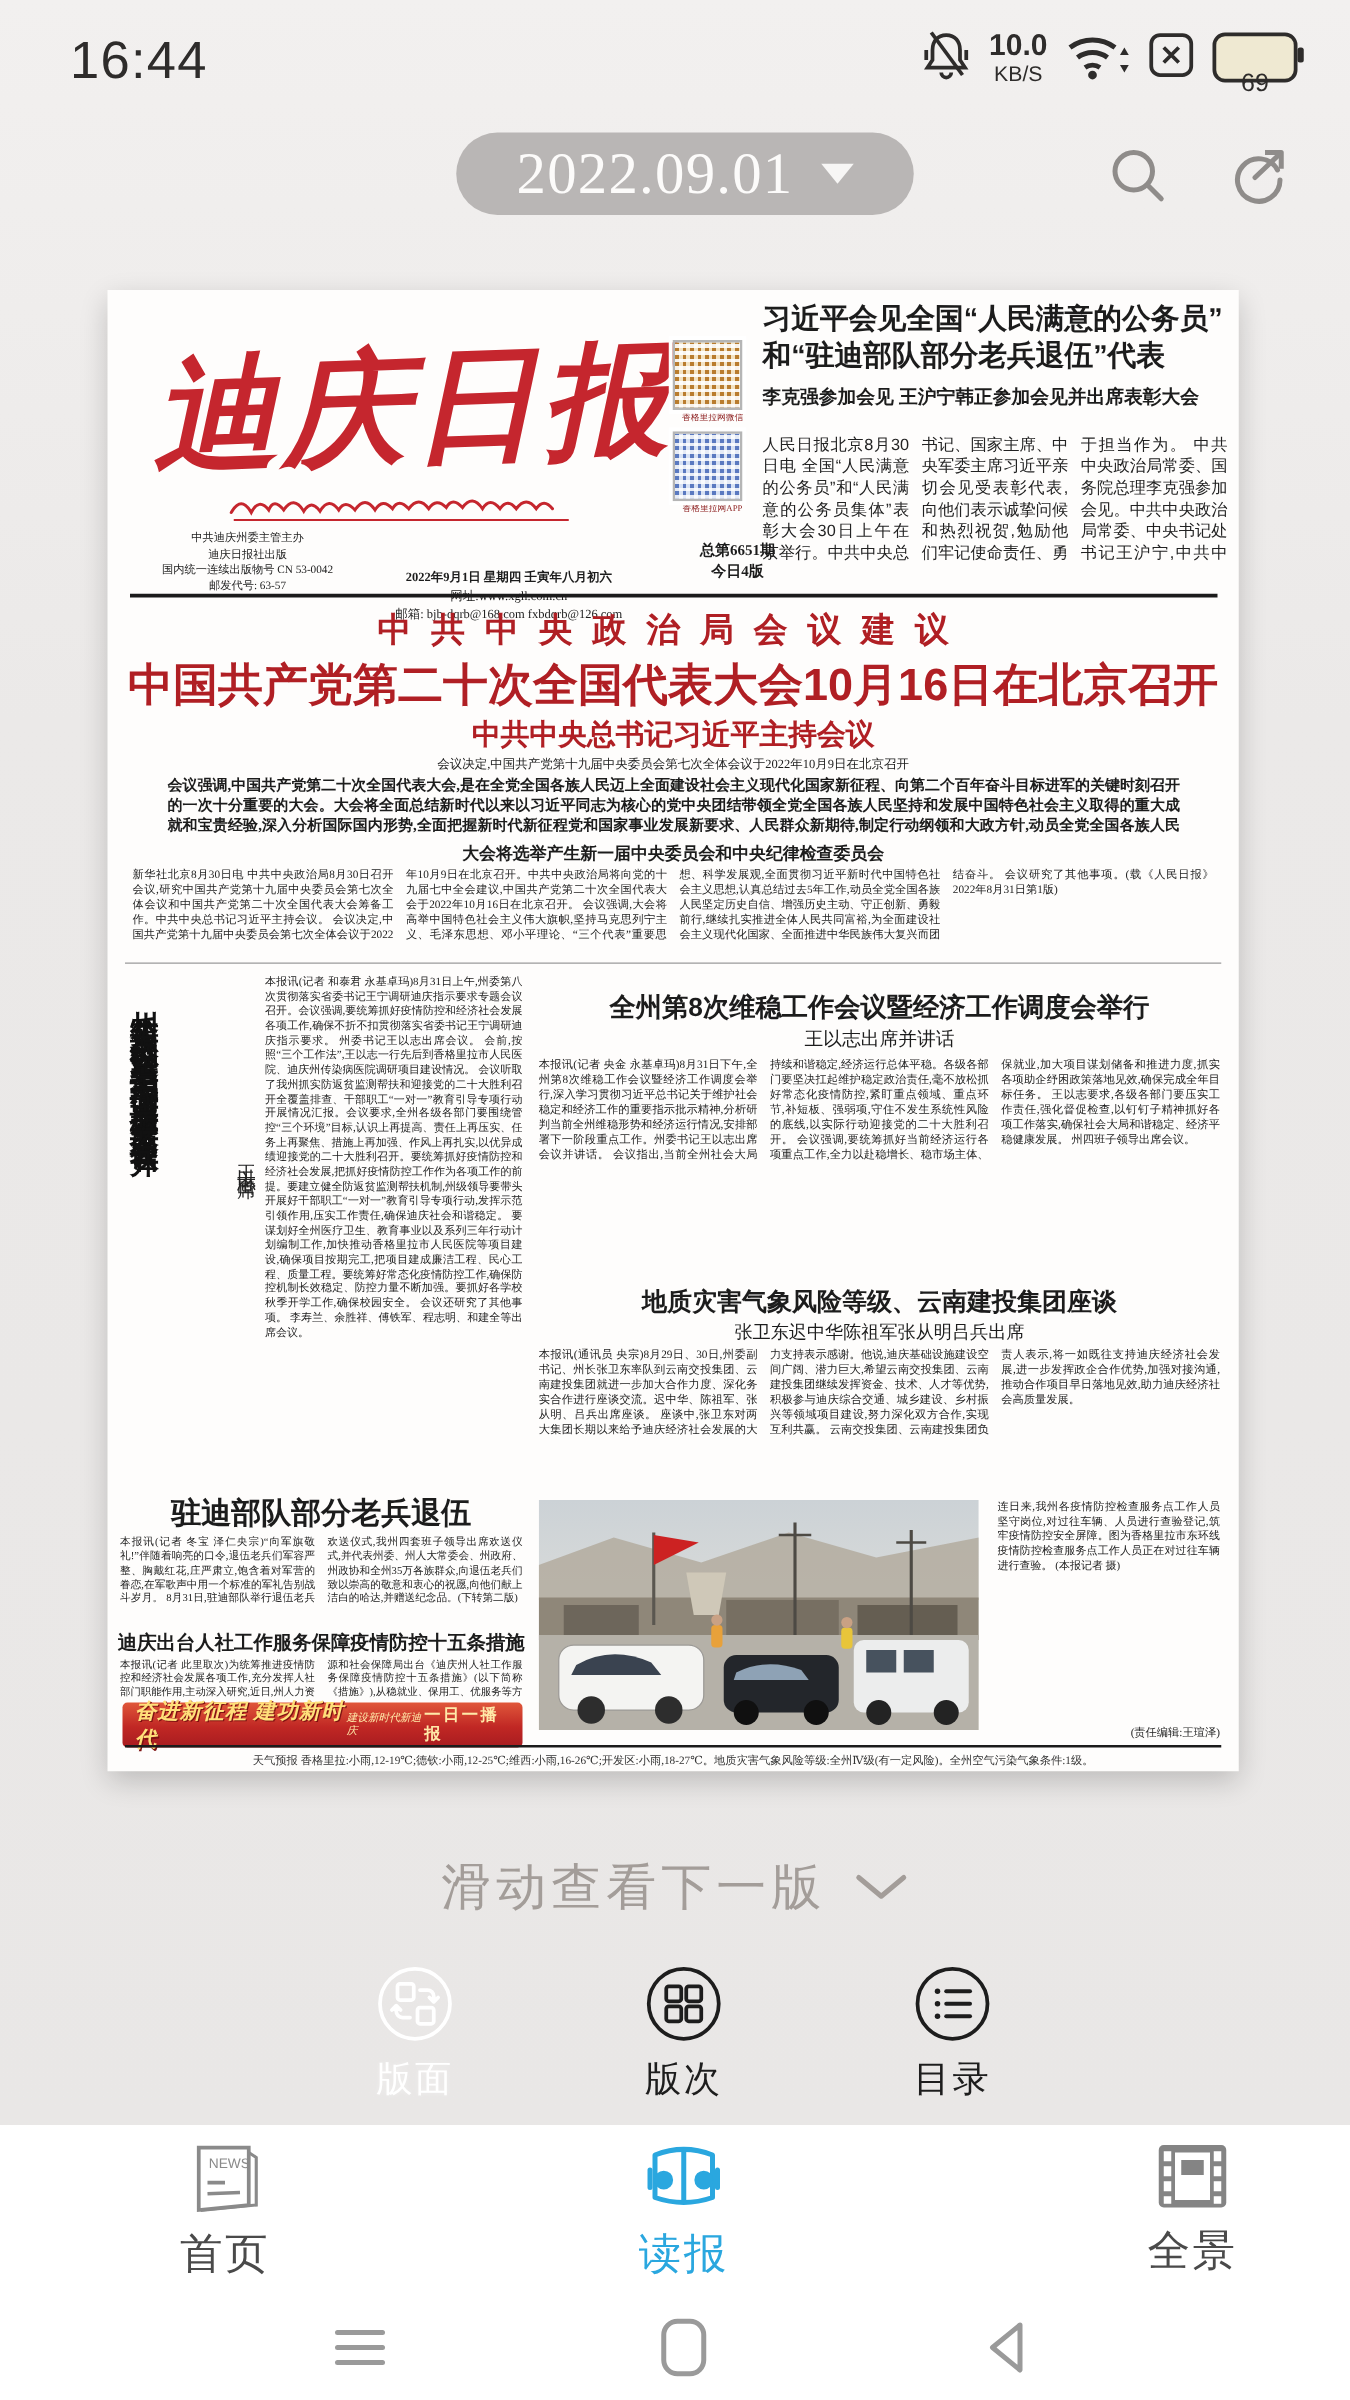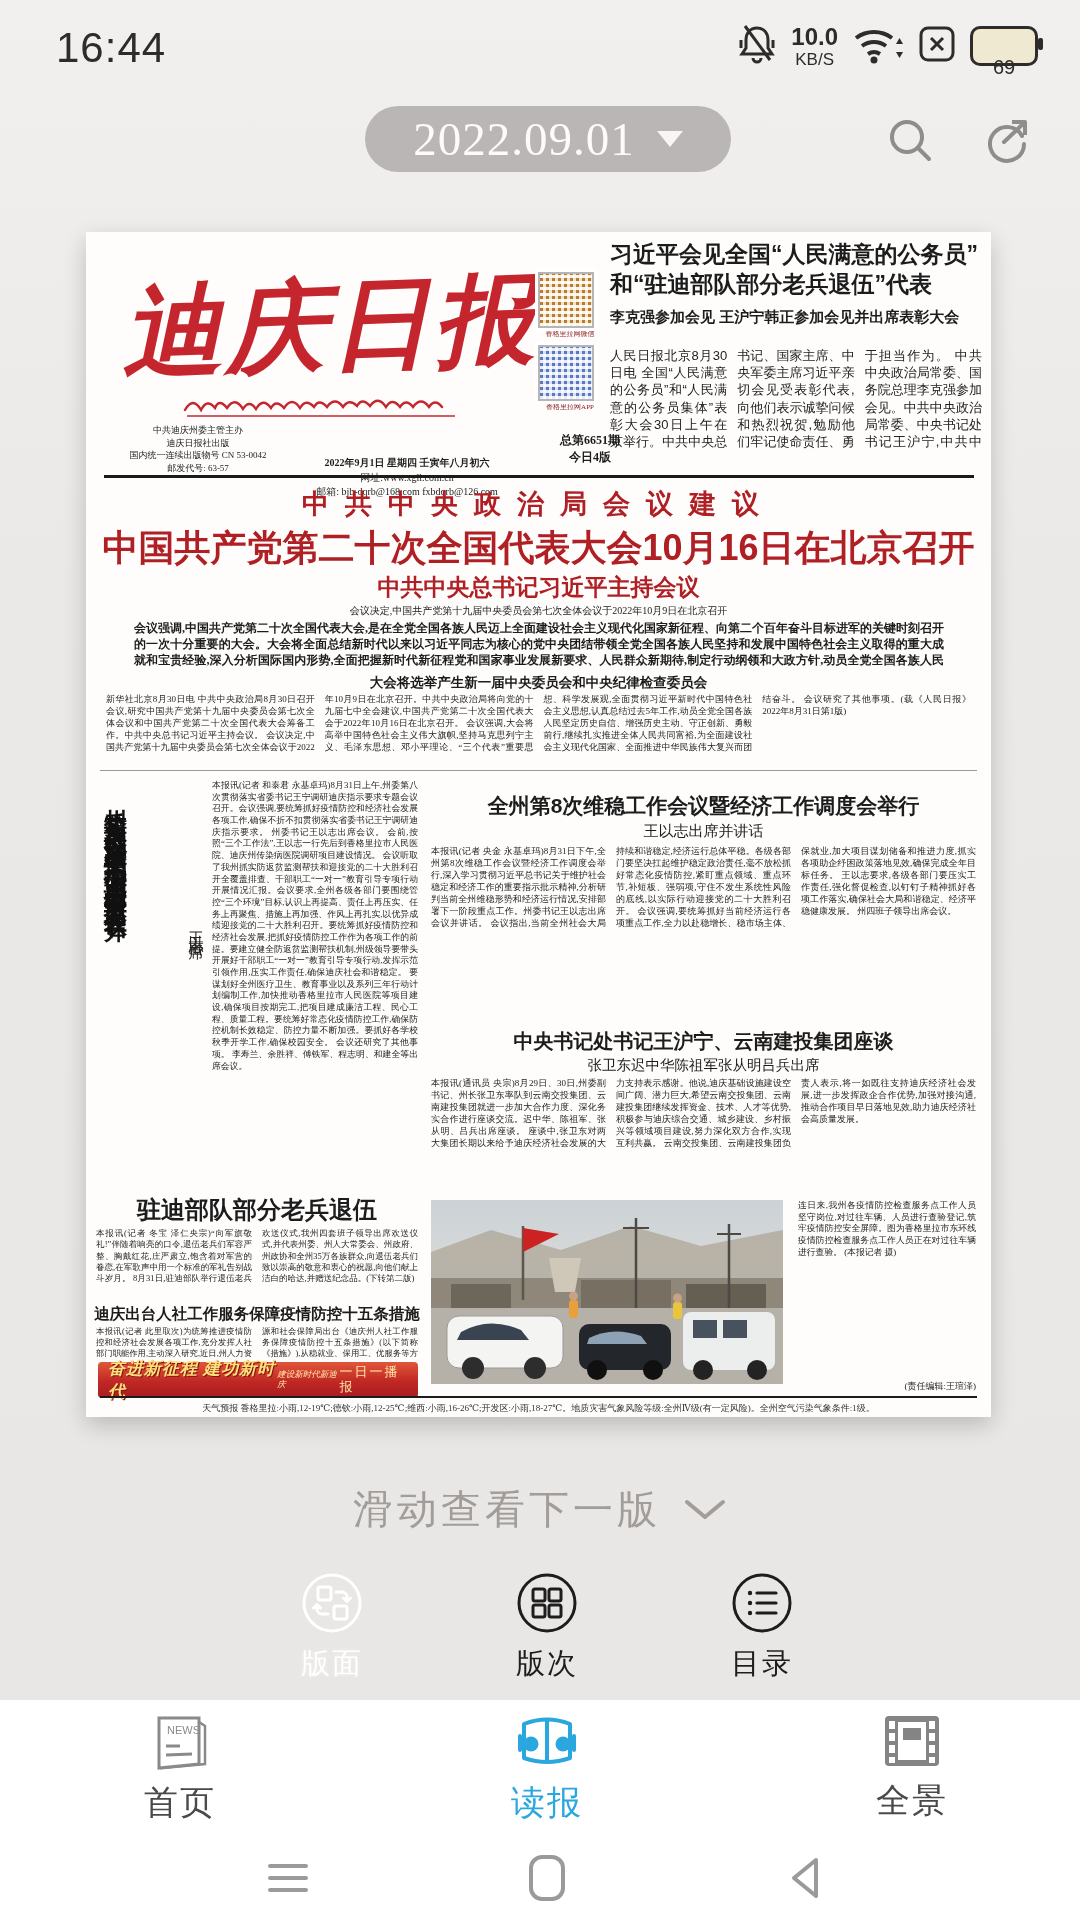--- a/index.html
+++ b/index.html
@@ -45,21 +45,21 @@
   .qr.blue{background:
       repeating-linear-gradient(0deg,rgba(255,255,255,.85) 0 3px,transparent 3px 6px),
       repeating-linear-gradient(90deg,#5a79c0 0 3px,#d8e2f4 3px 6px);}
   .qr-cap{width:64px;font-size:7px;color:#8d2020;text-align:center;line-height:1.1;margin:3px 0 6px 0;}
   .rule{background:#1b1b1b;}
   .banner{background:linear-gradient(180deg,#e0573a 0%,#c02724 55%,#a81c20 100%);border-radius:4px;
     display:flex;align-items:center;justify-content:space-between;padding:0 10px;}
   .banner .m{color:#ffe07a;font-weight:800;font-style:italic;font-size:17px;letter-spacing:1px;text-shadow:1px 1px 0 #7e1212;}
   .banner .s{display:flex;flex-direction:row;align-items:center;line-height:1.15;color:#ffe9a8;}
   .banner .s .a{font-size:8.5px;font-style:italic;}
-  .banner .s .b{font-size:13px;font-weight:400;letter-spacing:2px;}
+  .banner .s .b{font-size:13px;font-weight:700;letter-spacing:2px;}
   .vert-head{writing-mode:vertical-lr;font-weight:700;font-size:23px;line-height:36px;letter-spacing:4px;color:#111;
     font-family:"Liberation Sans",sans-serif;}
   .vert-sm{writing-mode:vertical-rl;font-size:15px;letter-spacing:3px;color:#222;}
   
   .swipe{position:absolute;left:0;top:1482px;width:1080px;display:flex;align-items:center;justify-content:center;gap:22px;}
   .swipe .t{font-family:"Liberation Serif",serif;font-size:40px;color:#a39d99;letter-spacing:4px;}
   
   .tool{position:absolute;width:150px;text-align:center;cursor:pointer;}
   .tool svg{display:block;margin:0 auto;}
   .tool .lbl{margin-top:10px;font-size:29px;letter-spacing:2px;}
@@ -185,21 +185,21 @@
     <div class="abs" style="left:14px;top:538px;width:877px;height:1px;background:#9a9a9a;"></div>
 
     <div class="abs vert-head" style="left:12px;top:558px;height:398px;width:84px;">州委第八次贯彻落实省委书记王宁调研迪庆指示要求专题会议召开</div>
     <div class="abs vert-sm" style="left:100px;top:688px;height:120px;">王以志出席</div>
     <div class="abs tiny" style="left:126px;top:548px;width:206px;height:410px;font-size:8.8px;">本报讯(记者 和泰君 永基卓玛)8月31日上午,州委第八次贯彻落实省委书记王宁调研迪庆指示要求专题会议召开。会议强调,要统筹抓好疫情防控和经济社会发展各项工作,确保不折不扣贯彻落实省委书记王宁调研迪庆指示要求。 州委书记王以志出席会议。 会前,按照“三个工作法”,王以志一行先后到香格里拉市人民医院、迪庆州传染病医院调研项目建设情况。 会议听取了我州抓实防返贫监测帮扶和迎接党的二十大胜利召开全覆盖排查、干部职工“一对一”教育引导专项行动开展情况汇报。会议要求,全州各级各部门要围绕管控“三个环境”目标,认识上再提高、责任上再压实、任务上再聚焦、措施上再加强、作风上再扎实,以优异成绩迎接党的二十大胜利召开。要统筹抓好疫情防控和经济社会发展,把抓好疫情防控工作作为各项工作的前提。要建立健全防返贫监测帮扶机制,州级领导要带头开展好干部职工“一对一”教育引导专项行动,发挥示范引领作用,压实工作责任,确保迪庆社会和谐稳定。 要谋划好全州医疗卫生、教育事业以及系列三年行动计划编制工作,加快推动香格里拉市人民医院等项目建设,确保项目按期完工,把项目建成廉洁工程、民心工程、质量工程。要统筹好常态化疫情防控工作,确保防控机制长效稳定、防控力量不断加强。要抓好各学校秋季开学工作,确保校园安全。 会议还研究了其他事项。 李寿兰、余胜祥、傅铁军、程志明、和建全等出席会议。</div>
 
     <div class="abs ctr bold" style="left:345px;top:560px;width:545px;font-size:21px;font-family:'Liberation Sans',sans-serif;">全州第8次维稳工作会议暨经济工作调度会举行</div>
     <div class="abs ctr" style="left:345px;top:590px;width:545px;font-size:15px;">王以志出席并讲话</div>
     <div class="abs tiny cols3" style="left:345px;top:614px;width:545px;height:172px;">本报讯(记者 央金 永基卓玛)8月31日下午,全州第8次维稳工作会议暨经济工作调度会举行,深入学习贯彻习近平总书记关于维护社会稳定和经济工作的重要指示批示精神,分析研判当前全州维稳形势和经济运行情况,安排部署下一阶段重点工作。州委书记王以志出席会议并讲话。 会议指出,当前全州社会大局持续和谐稳定,经济运行总体平稳。各级各部门要坚决扛起维护稳定政治责任,毫不放松抓好常态化疫情防控,紧盯重点领域、重点环节,补短板、强弱项,守住不发生系统性风险的底线,以实际行动迎接党的二十大胜利召开。 会议强调,要统筹抓好当前经济运行各项重点工作,全力以赴稳增长、稳市场主体、保就业,加大项目谋划储备和推进力度,抓实各项助企纾困政策落地见效,确保完成全年目标任务。 王以志要求,各级各部门要压实工作责任,强化督促检查,以钉钉子精神抓好各项工作落实,确保社会大局和谐稳定、经济平稳健康发展。 州四班子领导出席会议。</div>
 
-    <div class="abs ctr bold" style="left:345px;top:796px;width:545px;font-size:20px;font-family:'Liberation Sans',sans-serif;">中央书记处书记王沪宁、云南建投集团座谈</div>
+    <div class="abs ctr bold" style="left:345px;top:796px;width:545px;font-size:20px;font-family:'Liberation Sans',sans-serif;">地质灾害气象风险等级、云南建投集团座谈</div>
     <div class="abs ctr" style="left:345px;top:824px;width:545px;font-size:14.5px;">张卫东迟中华陈祖军张从明吕兵出席</div>
     <div class="abs tiny cols3" style="left:345px;top:846px;width:545px;height:118px;">本报讯(通讯员 央宗)8月29日、30日,州委副书记、州长张卫东率队到云南交投集团、云南建投集团就进一步加大合作力度、深化务实合作进行座谈交流。迟中华、陈祖军、张从明、吕兵出席座谈。 座谈中,张卫东对两大集团长期以来给予迪庆经济社会发展的大力支持表示感谢。他说,迪庆基础设施建设空间广阔、潜力巨大,希望云南交投集团、云南建投集团继续发挥资金、技术、人才等优势,积极参与迪庆综合交通、城乡建设、乡村振兴等领域项目建设,努力深化双方合作,实现互利共赢。 云南交投集团、云南建投集团负责人表示,将一如既往支持迪庆经济社会发展,进一步发挥政企合作优势,加强对接沟通,推动合作项目早日落地见效,助力迪庆经济社会高质量发展。</div>
 
     <div class="abs ctr bold" style="left:10px;top:962px;width:322px;font-size:24px;font-family:'Liberation Sans',sans-serif;">驻迪部队部分老兵退伍</div>
     <div class="abs tiny cols2" style="left:10px;top:996px;width:322px;height:70px;font-size:8.5px;">本报讯(记者 冬宝 泽仁央宗)“向军旗敬礼!”伴随着响亮的口令,退伍老兵们军容严整、胸戴红花,庄严肃立,饱含着对军营的眷恋,在军歌声中用一个标准的军礼告别战斗岁月。 8月31日,驻迪部队举行退伍老兵欢送仪式,我州四套班子领导出席欢送仪式,并代表州委、州人大常委会、州政府、州政协和全州35万各族群众,向退伍老兵们致以崇高的敬意和衷心的祝愿,向他们献上洁白的哈达,并赠送纪念品。(下转第二版)</div>
 
     <div class="abs ctr bold" style="left:4px;top:1072px;width:334px;font-size:15.5px;font-family:'Liberation Sans',sans-serif;">迪庆出台人社工作服务保障疫情防控十五条措施</div>
     <div class="abs tiny cols2" style="left:10px;top:1094px;width:322px;height:34px;font-size:8.3px;">本报讯(记者 此里取次)为统筹推进疫情防控和经济社会发展各项工作,充分发挥人社部门职能作用,主动深入研究,近日,州人力资源和社会保障局出台《迪庆州人社工作服务保障疫情防控十五条措施》(以下简称《措施》),从稳就业、保用工、优服务等方面,以实际行动为全州疫情防控和经济社会发展大局贡献人社力量。(下转第二版)</div>
 
     <div class="abs banner" style="left:12px;top:1130px;width:320px;height:36px;">
@@ -321,21 +321,21 @@
     <div class="tab active" style="left:457px;">
       <svg width="70" height="60" viewBox="0 0 70 60">
         <path d="M12 12 Q35 3 58 12 L58 46 Q35 54 12 46 Z" fill="none" stroke="#2aa7df" stroke-width="4" stroke-linejoin="round"></path>
         <line x1="35" y1="9" x2="35" y2="50" stroke="#2aa7df" stroke-width="4"></line>
         <circle cx="19" cy="32" r="7.5" fill="#2aa7df"></circle>
         <circle cx="51" cy="32" r="7.5" fill="#2aa7df"></circle>
         <path d="M8 24 v14 M62 24 v14" stroke="#2aa7df" stroke-width="4" stroke-linecap="round"></path>
       </svg>
       <div class="lbl">读报</div>
     </div>
-    <div class="tab" style="left:822px;">
+    <div class="tab" style="left:864px;">
       <svg width="62" height="58" viewBox="0 0 62 58">
         <rect x="4" y="4" width="54" height="50" rx="4" fill="#848484"></rect>
         <rect x="17" y="10" width="28" height="38" fill="#ffffff"></rect>
         <rect x="8" y="9" width="6" height="8" fill="#ffffff"></rect>
           <rect x="8" y="21" width="6" height="8" fill="#ffffff"></rect>
         <rect x="8" y="33" width="6" height="8" fill="#ffffff"></rect>
           <rect x="8" y="45" width="6" height="6" fill="#ffffff"></rect>
         <rect x="48" y="9" width="6" height="8" fill="#ffffff"></rect>
           <rect x="48" y="21" width="6" height="8" fill="#ffffff"></rect>
         <rect x="48" y="33" width="6" height="8" fill="#ffffff"></rect>

